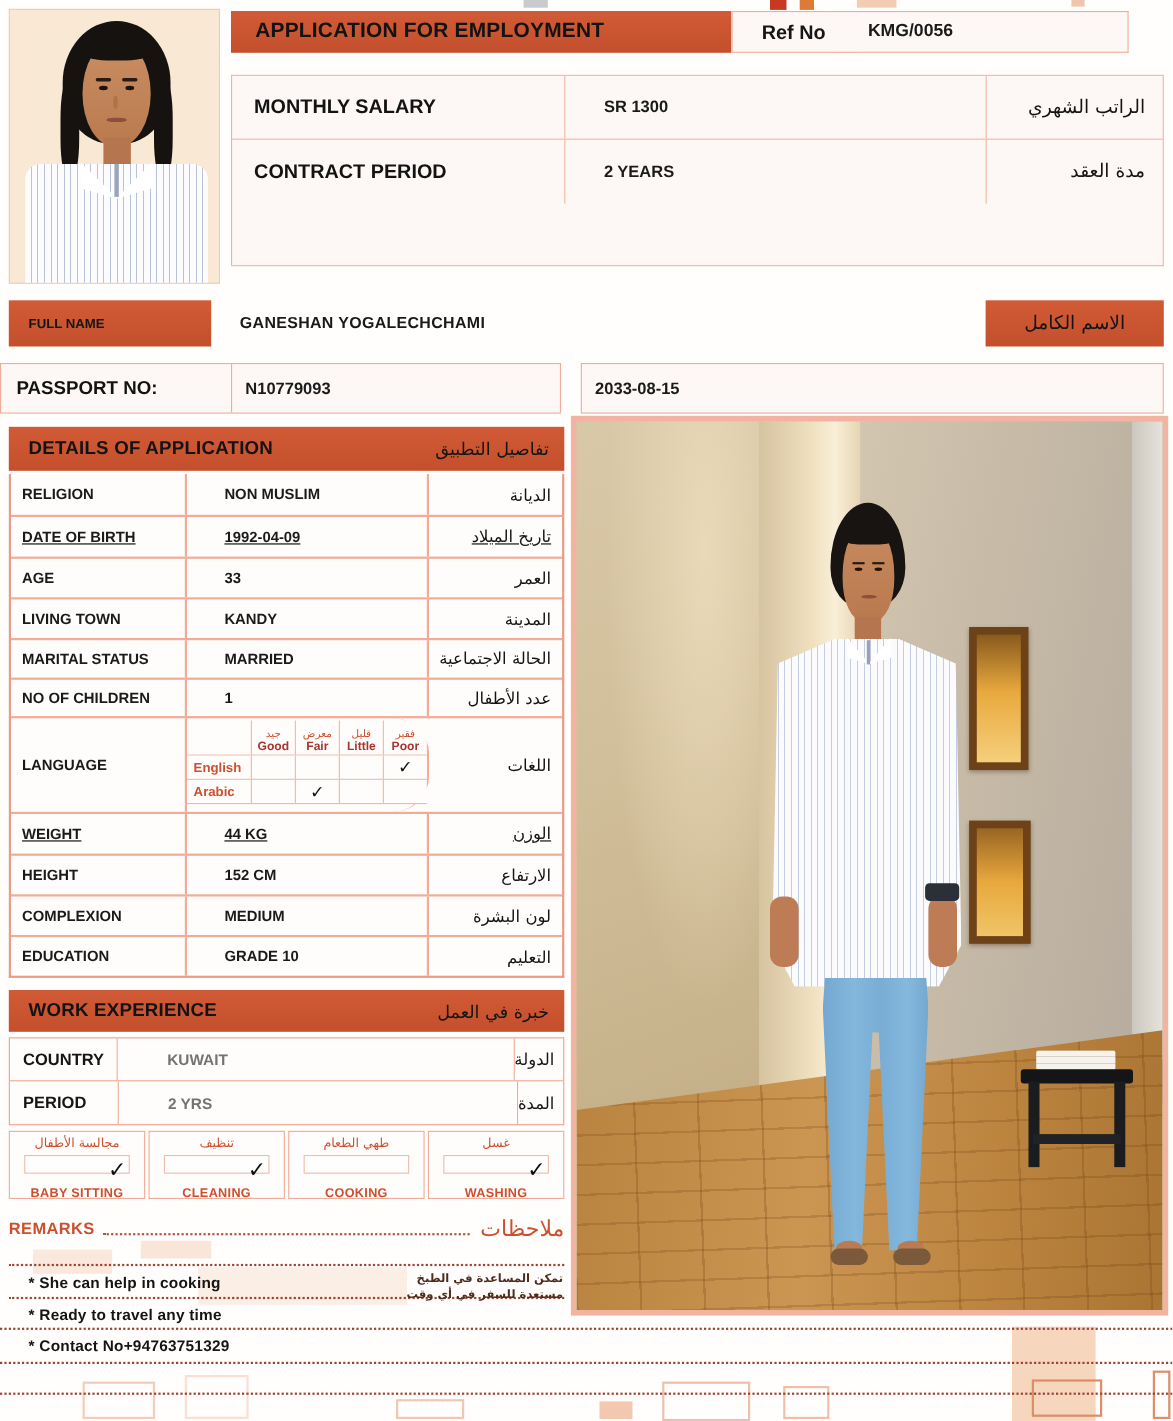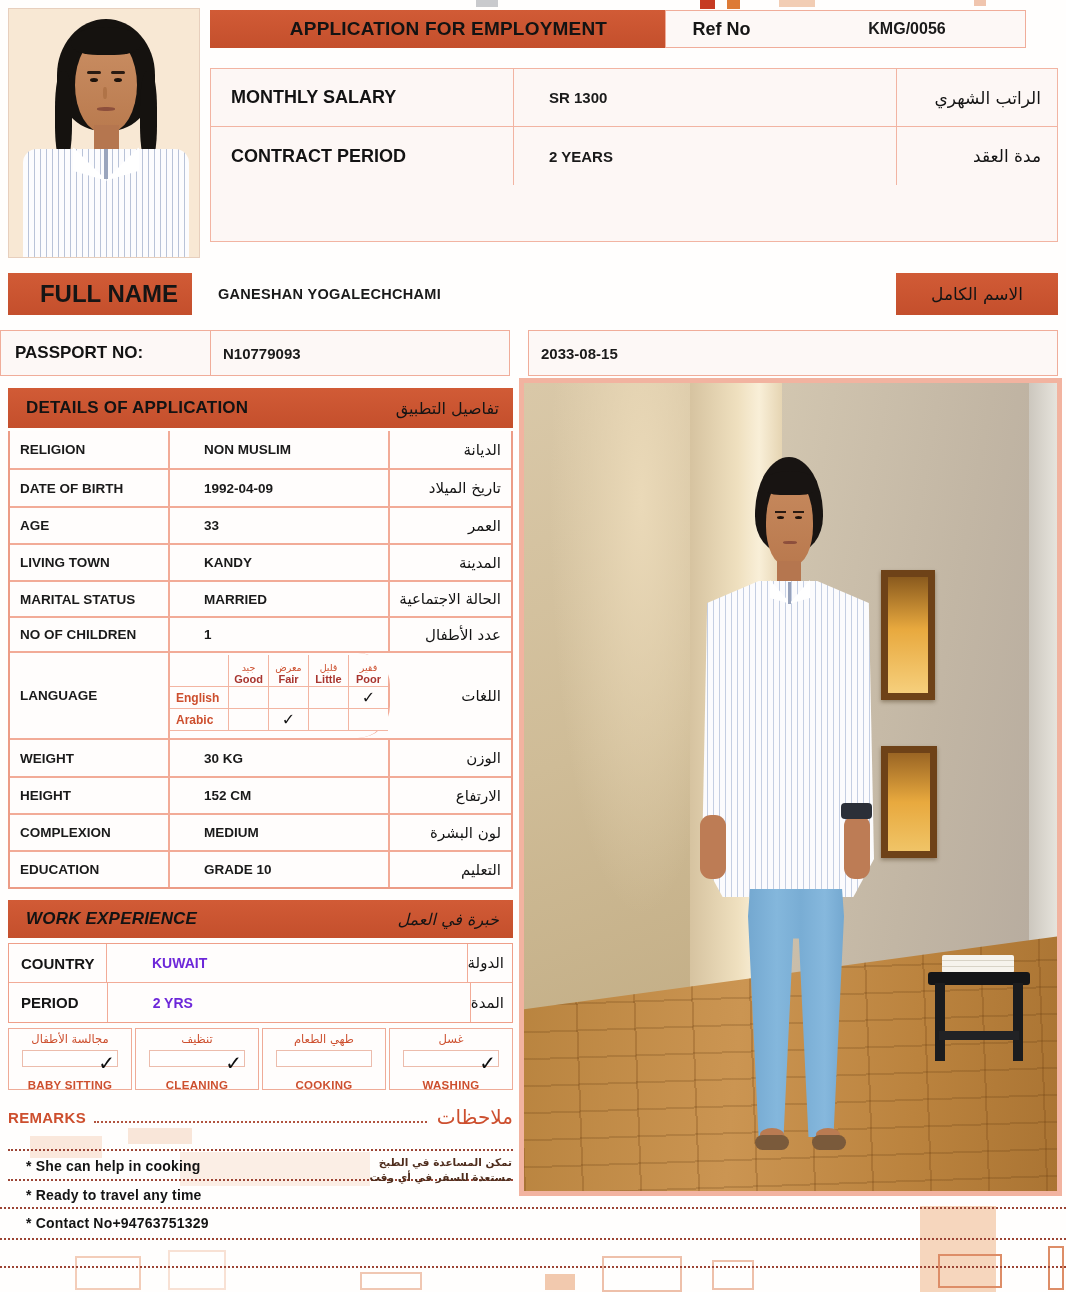--- a/index.html
+++ b/index.html
@@ -1,18 +1,18 @@
 <!DOCTYPE html>
 <html><head>
 <meta charset="utf-8">
 <style>
   * { margin:0; padding:0; box-sizing:border-box; }
   body { background:#ffffff; font-family:"Liberation Sans","DejaVu Sans",sans-serif; }
   .page { position:relative; width:1066px; height:1292px; background:#fffefd; overflow:hidden; }
-  .abs { position:absolute;justify-content:center; }
+  .abs { position:absolute; }
   .ar { font-family:"DejaVu Sans",sans-serif; }
 
   
   .decor { position:absolute; pointer-events:none; }
 
   
   .hdr-bar { left:210px; top:10px; width:455px; height:38px;
     background:linear-gradient(180deg,#d15b36,#c44f2c); display:flex; align-items:center; }
   .hdr-bar span { color:#131313; font-weight:bold; font-size:19px; padding-left:22px; letter-spacing:.2px; }
   .ref-cell { left:665px; top:10px; width:118px; height:38px; background:#fdf8f6;
@@ -28,21 +28,21 @@
   .tt-row:last-child { border-bottom:none; }
   .tt-label { width:303px; border-right:1px solid #f2b4a2; display:flex; align-items:center;
     padding-left:20px; font-weight:bold; font-size:18px; color:#131313; }
   .tt-value { width:383px; border-right:1px solid #f2b4a2; display:flex; align-items:center;
     padding-left:35px; font-weight:bold; font-size:15px; color:#1a1a1a; }
   .tt-ar { flex:1; display:flex; align-items:center; justify-content:flex-end;
     padding-right:16px; font-size:17px; color:#141414; }
 
   
   .fn-label { left:8px; top:273px; width:184px; height:42px; background:linear-gradient(180deg,#d15b36,#c44f2c);
-    display:flex; align-items:center; padding-left:18px; font-weight:bold; font-size:24px; color:#151515; }
+    display:flex; align-items:center; padding-left:18px; font-weight:bold; font-size:12px; color:#151515; }
   .fn-value { left:218px; top:273px; height:42px; display:flex; align-items:center;
     font-weight:bold; font-size:14.5px; color:#1a1a1a; letter-spacing:.3px; }
   .fn-ar { left:896px; top:273px; width:162px; height:42px; background:linear-gradient(180deg,#d15b36,#c44f2c);
     display:flex; align-items:center; justify-content:center; font-size:17px; color:#141414; }
 
   
   .pp-left { left:0; top:330px; width:510px; height:46px; background:#fdf8f6; border:1px solid #f0ad9a; display:flex; }
   .pp-right { left:528px; top:330px; width:530px; height:46px; background:#fdf8f6; border:1px solid #f0ad9a; display:flex; }
   .pp-lab { width:210px; border-right:1px solid #f0ad9a; display:flex; align-items:center;
     padding-left:14px; font-weight:bold; font-size:17px; color:#131313; }
@@ -59,21 +59,21 @@
   
   .det-table { left:8px; top:431px; width:505px; background:#fffdfc; border:2px solid #ec9c86; border-top:none; }
   .det-row { display:flex; border-top:2px solid #f2ab97; }
   .det-row:first-child { border-top:none; }
   .d-lab { width:160px; border-right:2px solid #f2ab97; display:flex; align-items:center;
     padding-left:10px; font-weight:bold; font-size:13.5px; color:#1a1a1a; }
   .d-val { width:220px; border-right:2px solid #f2ab97; display:flex; align-items:center;
     padding-left:34px; font-weight:bold; font-size:13.5px; color:#1a1a1a; }
   .d-ar { flex:1; display:flex; align-items:center; justify-content:flex-end;
     padding-right:10px; font-size:15px; color:#141414; }
-  .h37 { height:37px; } .h38 { height:38px; } .h36 { height:36px; } .h35 { height:35px; }
+  .h37 { height:37px; } .h38 { height:38px;text-decoration:underline; } .h36 { height:36px; } .h35 { height:35px; }
 
   
   .lang-row { height:87px; }
   .lang-mid { width:220px; border-right:2px solid #f2ab97; padding:2px 0 0 0;border-radius:32px; }
   .lang-grid { display:grid; grid-template-columns:58px repeat(4,1fr); width:218px; }
   .lg-cell { border:1px solid #f3b5a2; border-width:0 0 1px 1px; min-height:22px;
     display:flex; align-items:center; justify-content:center; position:relative; background:#fffdfc; }
   .lg-head { flex-direction:column; min-height:32px; justify-content:flex-end; padding-bottom:1px; }
   .lg-head .ar-s { font-size:9.5px; color:#cd4f2e; line-height:10px; }
   .lg-head .en-s { font-size:11px; font-weight:bold; color:#a8352f; line-height:12px; }
@@ -81,21 +81,21 @@
   .lg-name { justify-content:flex-start; padding-left:6px; font-weight:bold; font-size:12px; color:#cd4f2e; border-left:none; }
   .lg-check { font-size:16px; font-weight:bold; color:#111; }
 
   
   .work-table { left:8px; top:943px; width:505px; background:#fffdfc; border:1.5px solid #ef9f89; }
   .w-row { display:flex; height:39px; border-bottom:1.5px solid #f2ab97; }
   .w-row:last-child { border-bottom:none; }
   .w-lab { width:100px; border-right:1.5px solid #f2ab97; display:flex; align-items:center;
     padding-left:12px; font-weight:bold; font-size:15px; color:#151515; }
   .w-val { width:367px; display:flex; align-items:center; padding-left:45px;
-    font-weight:bold; font-size:14px; color:#6d28d9; }
+    font-weight:bold; font-size:14px; color:#737373; }
   .w-ar { flex:1; display:flex; align-items:center; justify-content:flex-end;
     padding-right:8px; font-size:15px; color:#141414; border-left:1.5px solid #f2ab97; }
 
   
   .skills { left:8px; top:1028px; width:505px; height:62px; display:flex; gap:3px; }
   .skill-box { flex:1; border:1.5px solid #efab97; background:#fffdfc; position:relative; }
   .skill-ar { text-align:center; font-size:11.5px; color:#cd4f2e; padding-top:3px; height:20px; }
   .skill-rect { margin:1px 13px 0 13px; height:17px; border:1.5px solid #ecbcac; background:#fffefe; }
   .skill-en { text-align:center; font-size:11.5px; font-weight:bold; color:#cd4f2e; letter-spacing:.3px; margin-top:12px; }
   .skill-check { position:absolute; right:16px; top:22px; font-size:20px; font-weight:bold; color:#0e0e0e; }
@@ -342,41 +342,41 @@
             </div>
           <div class="lg-cell"></div>
           <div class="lg-cell"></div>
         </div>
       </div>
       <div class="d-ar ar">اللغات</div>
     </div>
 
     <div class="det-row h38">
       <div class="d-lab">WEIGHT</div>
-      <div class="d-val">30 KG</div>
+      <div class="d-val">44 KG</div>
       <div class="d-ar ar">الوزن</div>
     </div>
     <div class="det-row h37">
       <div class="d-lab">HEIGHT</div>
       <div class="d-val">152 CM</div>
       <div class="d-ar ar">الارتفاع</div>
     </div>
     <div class="det-row h37">
       <div class="d-lab">COMPLEXION</div>
       <div class="d-val">MEDIUM</div>
       <div class="d-ar ar">لون البشرة</div>
     </div>
     <div class="det-row h37">
       <div class="d-lab">EDUCATION</div>
       <div class="d-val">GRADE 10</div>
       <div class="d-ar ar">التعليم</div>
     </div>
   </div>
 
-  <div class="abs sec-bar" style="left:8px;top:900px;width:505px;height:38px;font-style:italic;">
+  <div class="abs sec-bar" style="left:8px;top:900px;width:505px;height:38px;">
     <span class="en">WORK EXPERIENCE</span>
     <span class="ar">خبرة في العمل</span>
   </div>
   <div class="abs work-table">
     <div class="w-row">
       <div class="w-lab">COUNTRY</div>
       <div class="w-val">KUWAIT</div>
       <div class="w-ar ar">الدولة</div>
     </div>
     <div class="w-row">

